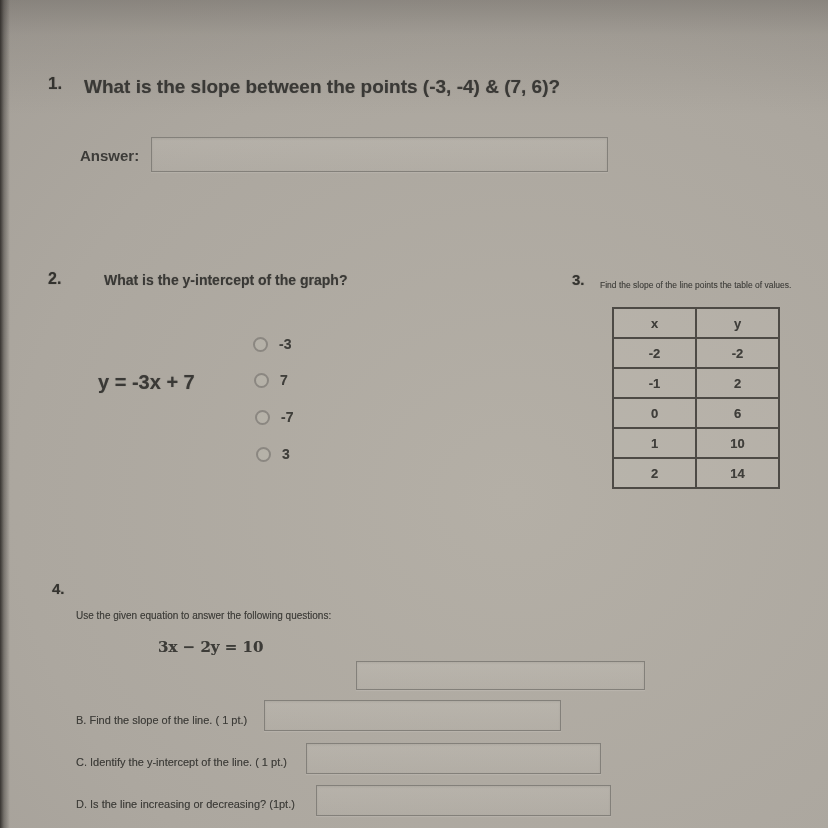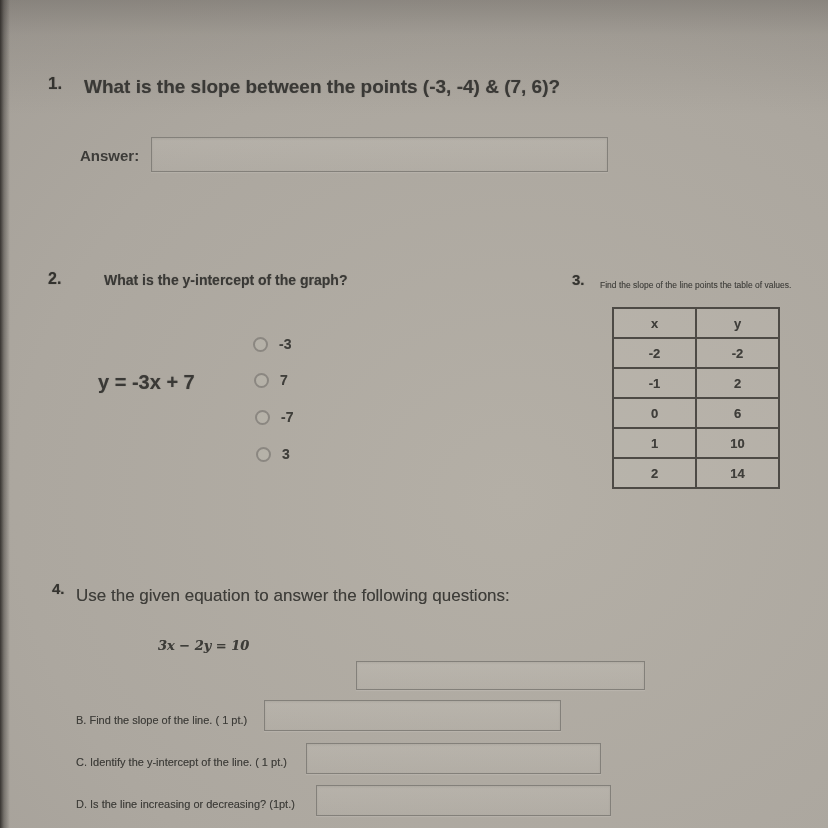--- a/index.html
+++ b/index.html
@@ -12,29 +12,28 @@
     color: #3c3b38;
     background:
       linear-gradient(90deg, rgba(43,40,37,0.9) 0px, rgba(43,40,37,0.4) 4px, rgba(43,40,37,0) 10px),
       linear-gradient(180deg, rgba(74,70,66,0.32) 0px, rgba(74,70,66,0.12) 35px, rgba(74,70,66,0) 115px),
       radial-gradient(150% 135% at 62% 60%, #b4afa6 0%, #aca79f 40%, #a19c95 70%, #8b8681 100%);
   }
   .abs { position: absolute; }
   .qnum  { font-weight: bold; font-size: 17px; color: #34332f; text-shadow: 0 0 1px rgba(52,51,47,0.55); }
   .qtext { font-weight: bold; font-size: 19px; color: #3a3936; text-shadow: 0 0 1px rgba(58,57,54,0.45); }
   .small-title { font-size: 8.5px; color: #44433f; text-shadow: 0 0 0.5px rgba(68,67,63,0.5); }
-  .sub-text { font-size: 17px; color: #3e3d39; text-shadow: 0 0 0.5px rgba(62,61,57,0.5); }
+  .sub-text { font-size: 10px; color: #3e3d39; text-shadow: 0 0 0.5px rgba(62,61,57,0.5); margin-top: 24px; }
   .part-label { font-size: 11px; color: #3e3d39; text-shadow: 0 0 0.5px rgba(62,61,57,0.5); }
   .answer-label { font-size: 15px; font-weight: 600; color: #3c3b38; }
   .equation-sans { font-weight: bold; font-size: 20px; color: #3a3936; text-shadow: 0 0 1px rgba(58,57,54,0.45); }
   .equation-math {
     font-family: "DejaVu Serif", serif;
-    font-style: italic;
     font-weight: bold;
-    font-size: 13px;
+    font-size: 15px;
     color: #3d3c38;
     text-shadow: 0 0 0.5px rgba(61,60,56,0.55);
   }
   .tbox {
     position: absolute;
     box-sizing: border-box;
     border: 1px solid #83807a;
     background: linear-gradient(180deg, rgba(228,225,218,0.16), rgba(205,202,195,0.10));
     box-shadow: 0 1px 1px rgba(255,255,255,0.10), inset 0 1px 2px rgba(90,87,82,0.12);
     font: inherit;

